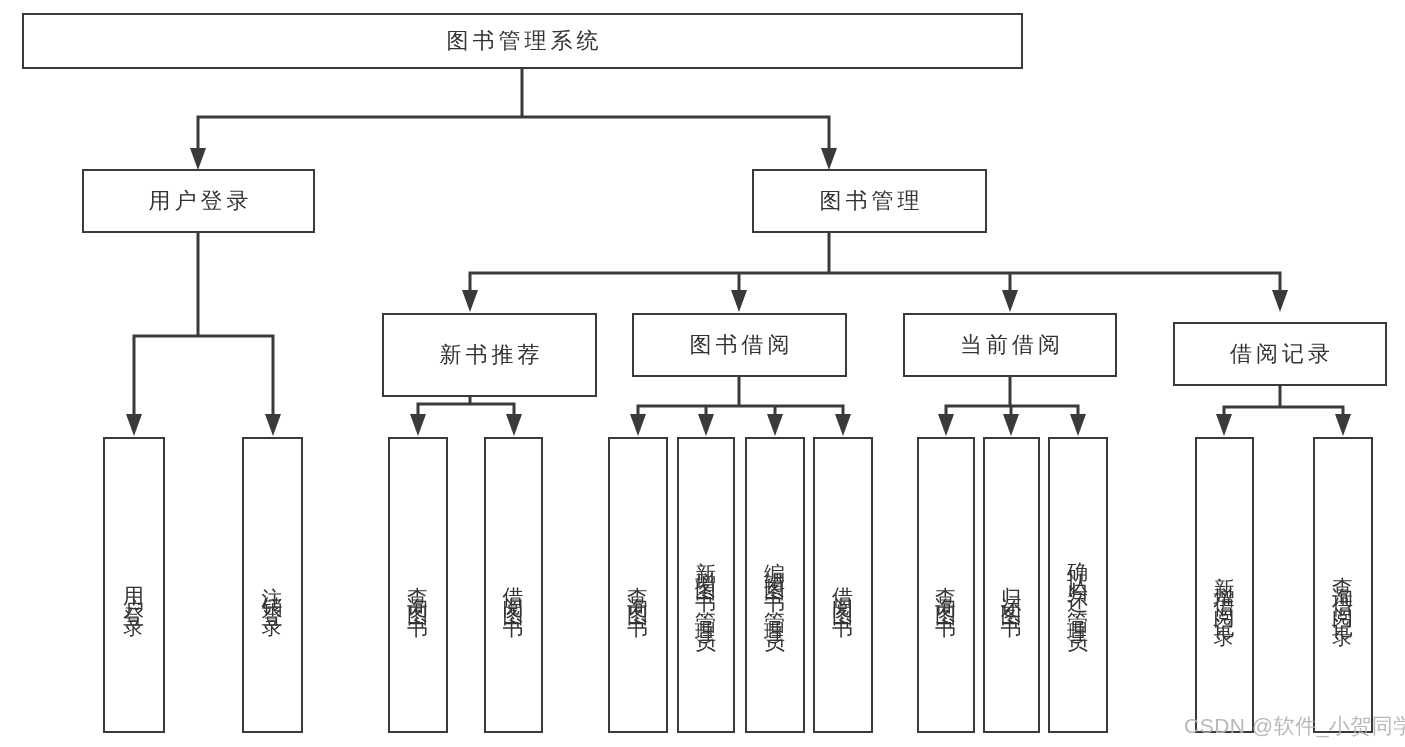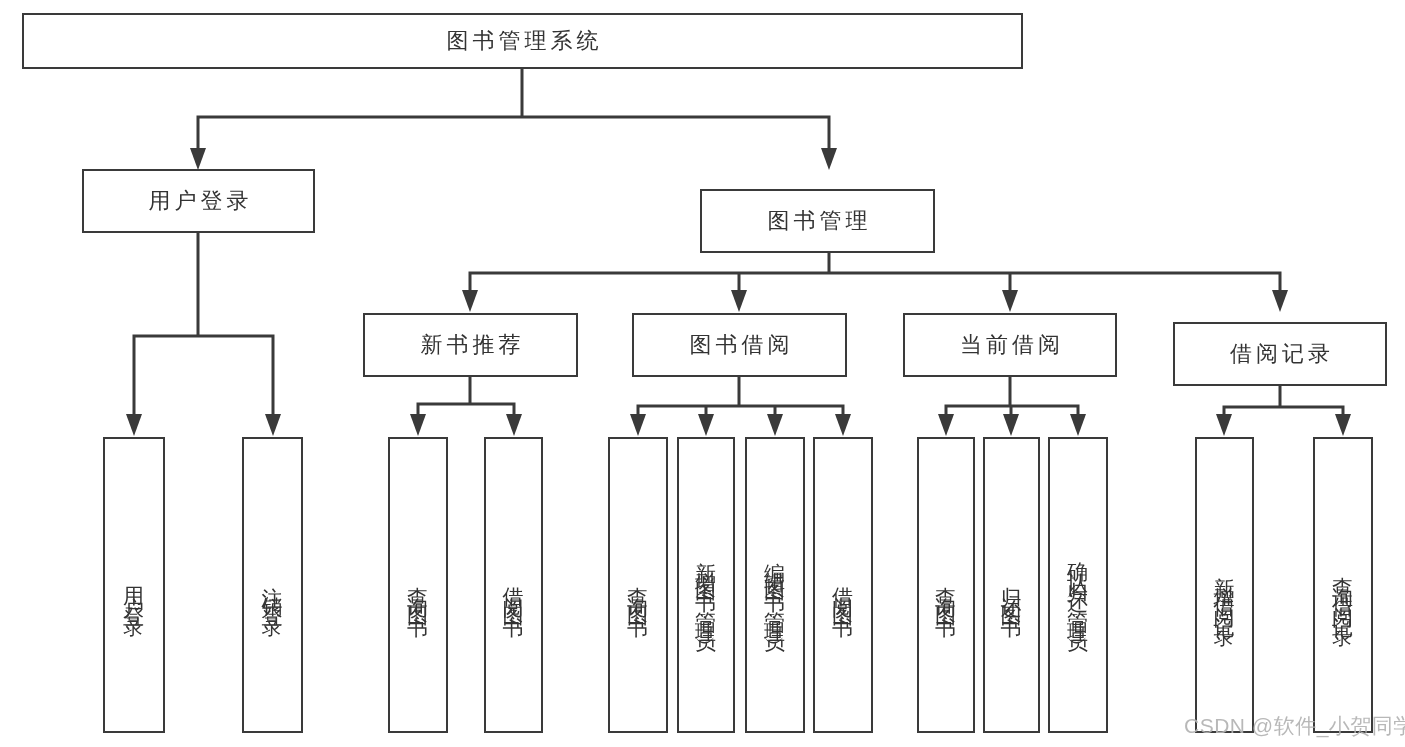--- a/index.html
+++ b/index.html
@@ -102,25 +102,25 @@
     <polygon points="1335,414 1351,414 1343,436"></polygon>
   </svg>
 
   <div class="node h" style="left:22px; top:13px; width:1001px; height:56px;">
     <span>图书管理系统</span>
   </div>
 
   <div class="node h" style="left:82px; top:169px; width:233px; height:64px;">
     <span>用户登录</span>
   </div>
-  <div class="node h" style="left:700px; top:169px; width:235px; height:64px;margin-top:20px;">
+  <div class="node h" style="left:752px; top:169px; width:235px; height:64px;">
     <span>图书管理</span>
   </div>
 
-  <div class="node h" style="left:363px; top:313px; width:215px; height:64px;text-align:right;">
+  <div class="node h" style="left:382px; top:313px; width:215px; height:84px;text-align:right;">
     <span>新书推荐</span>
   </div>
   <div class="node h" style="left:632px; top:313px; width:215px; height:64px;align-items:center;">
     <span>图书借阅</span>
   </div>
   <div class="node h" style="left:903px; top:313px; width:214px; height:64px;font-family:Liberation Mono, monospace;">
     <span>当前借阅</span>
   </div>
   <div class="node h" style="left:1173px; top:322px; width:214px; height:64px;">
     <span>借阅记录</span>

